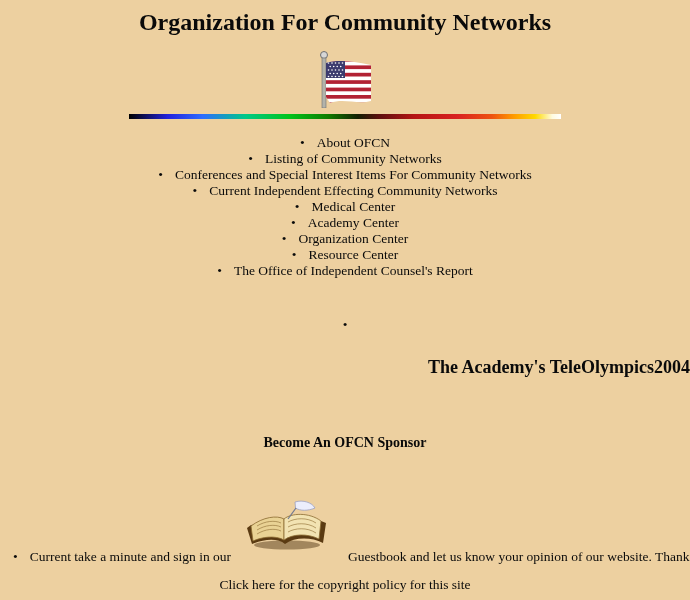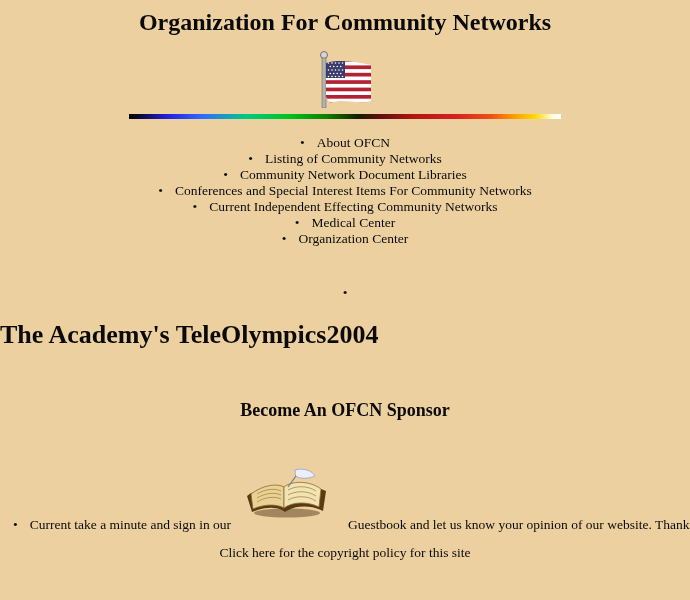--- a/index.html
+++ b/index.html
@@ -54,29 +54,29 @@
     padding-right: 12px;
   }
   .spacer-bullet {
     margin-top: 38px;
     text-align: center;
     font-size: 13.5px;
     line-height: 16px;
   }
   .teleolympics-heading {
     margin: 19px 0 0 0;
-    text-align: left;
-    font-size: 26px;
+    text-align: right;
+    font-size: 18px;
     font-weight: bold;
     line-height: 30px;
   }
   .sponsor-heading {
     margin: 50px 0 0 0;
     text-align: center;
-    font-size: 18px;
+    font-size: 14px;
     font-weight: bold;
     line-height: 21px;
   }
   .guestbook-line {
     margin-top: 46px;
     padding-left: 13px;
     font-size: 13.5px;
     white-space: nowrap;
   }
   .guestbook-line::before {
@@ -152,25 +152,27 @@
         </g>
       </g>
     </svg>
   </div>
 
   <div class="rainbow-rule" style="background: linear-gradient(90deg, rgb(0, 0, 0) 0%, rgb(34, 34, 221) 9%, rgb(46, 108, 255) 17%, rgb(0, 201, 135) 27%, rgb(0, 196, 30) 37%, rgb(15, 125, 0) 46%, rgb(19, 31, 2) 53%, rgb(94, 15, 15) 58%, rgb(181, 20, 20) 66%, rgb(217, 33, 33) 76%, rgb(238, 82, 16) 84%, rgb(255, 154, 0) 89%, rgb(255, 217, 0) 94%, rgb(255, 251, 224) 98%, rgb(255, 255, 255) 100%);"></div>
 
   <ul class="nav-list">
     <li><span>About OFCN</span></li>
     <li><span>Listing of Community Networks</span></li>
-    <li><span>Community Network Document Libraries</span></li>
     <li><span>Conferences and Special Interest Items For Community Networks</span></li>
     <li><span>Current Independent Effecting Community Networks</span></li>
     <li><span>Medical Center</span></li>
+    <li><span>Academy Center</span></li>
     <li><span>Organization Center</span></li>
+    <li><span>Resource Center</span></li>
+    <li><span>The Office of Independent Counsel's Report</span></li>
   </ul>
 
   <div class="spacer-bullet">•</div>
 
   <h1 class="teleolympics-heading">The Academy's TeleOlympics2004</h1>
 
   <h2 class="sponsor-heading">Become An OFCN Sponsor</h2>
 
   <div class="guestbook-line"><span>Current take a minute and sign in our</span><svg width="95" height="52" viewBox="0 0 95 52" aria-hidden="true">
       <ellipse cx="50" cy="46" rx="33" ry="4.5" fill="rgba(70,45,10,0.45)"></ellipse>

